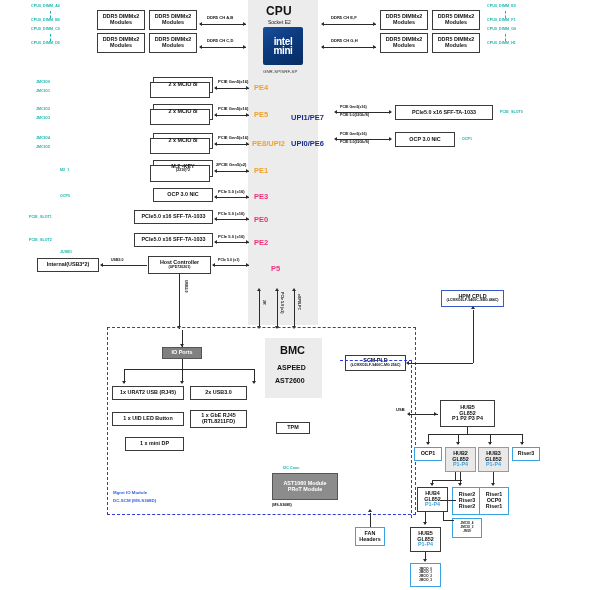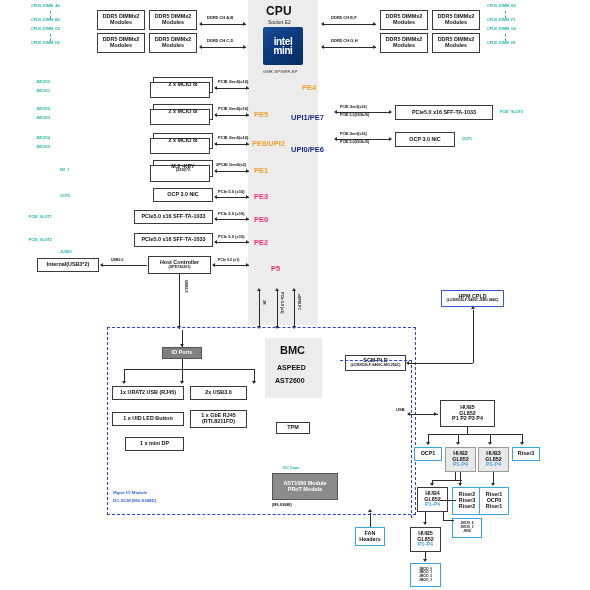--- a/index.html
+++ b/index.html
@@ -78,30 +78,30 @@
 
   <div class="t cpu-title" style="left:266px;top:4px;">CPU</div>
   <div class="t cpu-sub" style="left:268px;top:19px;">Socket E2</div>
 
   <div class="abs xeon" style="left:263px;top:27px;width:40px;height:38px;">
     <div class="w1">intel</div>
     <div class="w2">mini</div>
   </div>
   <div class="t cpu-foot" style="left:263px;top:69px;">GNR-SP/SRF-SP</div>
 
-  <div class="t orange" style="left:254px;top:83px;margin-left:48px;">PE4</div>
+  <div class="t orange" style="left:254px;top:83px;">PE4</div>
   <div class="t orange" style="left:254px;top:110px;">PE5</div>
   <div class="t orange" style="left:252px;top:139px;">PE8/UPI2</div>
   <div class="t orange" style="left:254px;top:166px;">PE1</div>
   <div class="t pink" style="left:254px;top:192px;">PE3</div>
   <div class="t pink" style="left:254px;top:215px;">PE0</div>
   <div class="t pink" style="left:254px;top:238px;">PE2</div>
   <div class="t pink" style="left:271px;top:264px;">P5</div>
   <div class="t navy" style="left:291px;top:113px;">UPI1/PE7</div>
-  <div class="t navy" style="left:291px;top:145px;">UPI0/PE6</div>
+  <div class="t navy" style="left:291px;top:139px;">UPI0/PE6</div>
 
   <div class="abs box" style="left:97px;top:10px;width:48px;height:20px;">
     <span class="l1">DDR5 DIMMx2</span>
     <span class="l1">Modules</span>
   </div>
   <div class="abs box" style="left:149px;top:10px;width:48px;height:20px;">
     <span class="l1">DDR5 DIMMx2</span>
     <span class="l1">Modules</span>
   </div>
   <div class="t sig" style="left:207px;top:15px;">DDR5 CH A,B</div>

